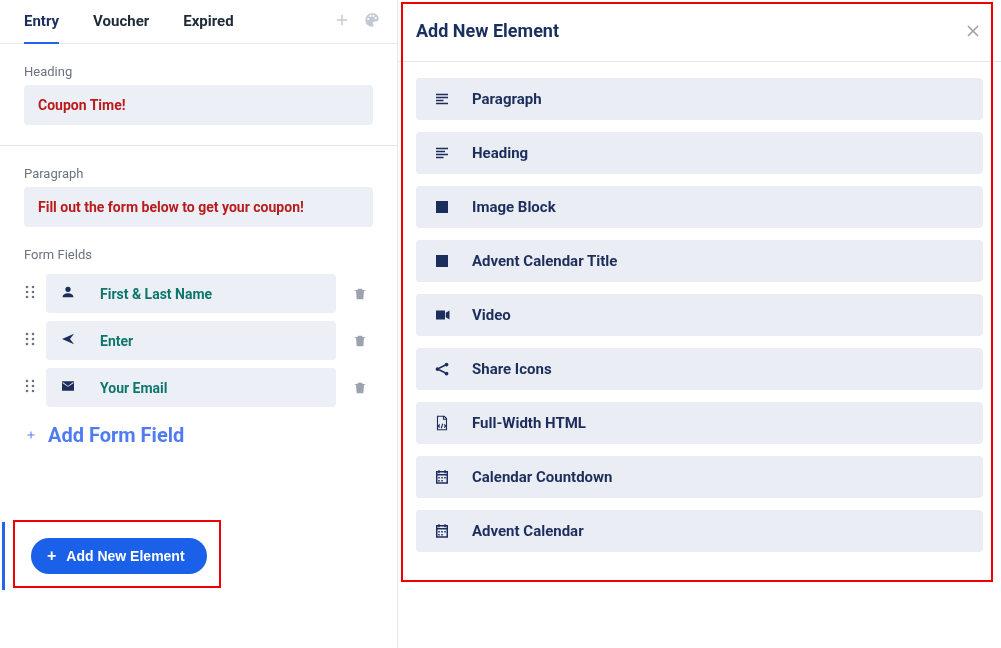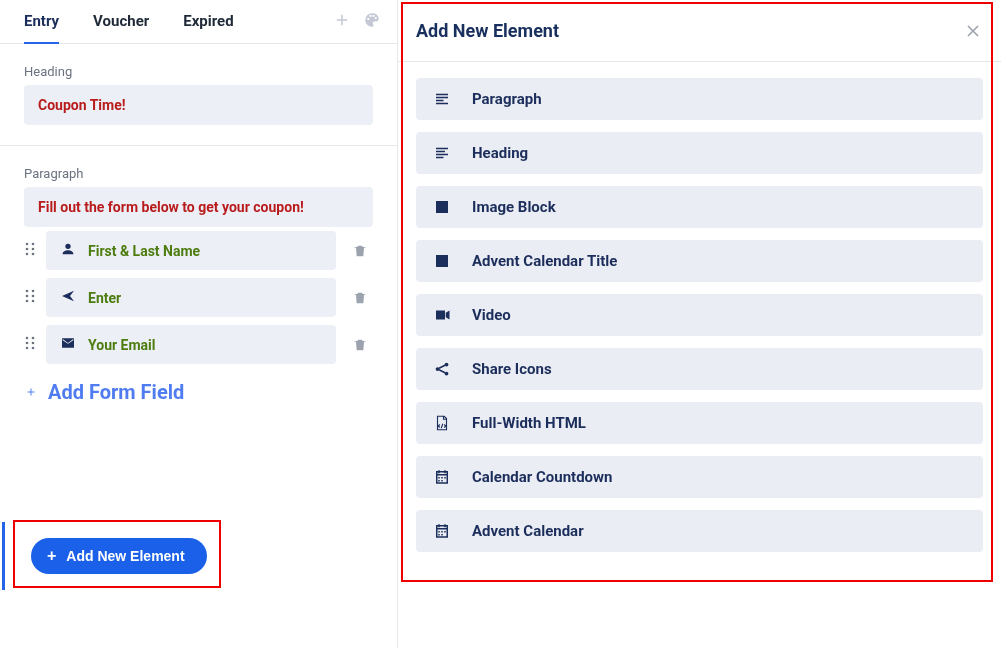--- a/index.html
+++ b/index.html
@@ -81,24 +81,24 @@
       cursor: grab;
     }
     .drag-handle svg { fill: #6b7280; }
     .form-pill {
       flex: 1;
       background: #eceff5;
       border-radius: 4px;
       padding: 10px 14px;
       display: flex;
       align-items: center;
-      gap: 12px;
+      gap: 24px;
       font-size: 14px;
       font-weight: 700;
-      color: #4d7c0f;
+      color: #0f766e;
       max-width: 290px;
     }
     .form-pill svg { width: 16px; height: 16px; fill: #1c2e5b; }
     .trash {
       width: 32px;
       display: flex;
       justify-content: center;
       cursor: pointer;
     }
     .trash svg { width: 16px; height: 16px; fill: #9ca3af; }
@@ -233,20 +233,21 @@
   </div>
 
   <div class="section-label">Heading</div>
   <div class="field-box">Coupon Time!</div>
 
   <div class="divider-line"></div>
 
   <div class="section-label">Paragraph</div>
   <div class="field-box">Fill out the form below to get your coupon!</div>
 
+  <div class="form-fields-label">Form Fields</div>
 
   <div class="form-row">
     <span class="drag-handle">
       <svg width="12" height="16" viewBox="0 0 12 16">
           <circle cx="3" cy="3" r="1.3"></circle>
           <circle cx="9" cy="3" r="1.3"></circle>
           <circle cx="3" cy="8" r="1.3"></circle>
           <circle cx="9" cy="8" r="1.3"></circle>
           <circle cx="3" cy="13" r="1.3"></circle>
           <circle cx="9" cy="13" r="1.3"></circle>

